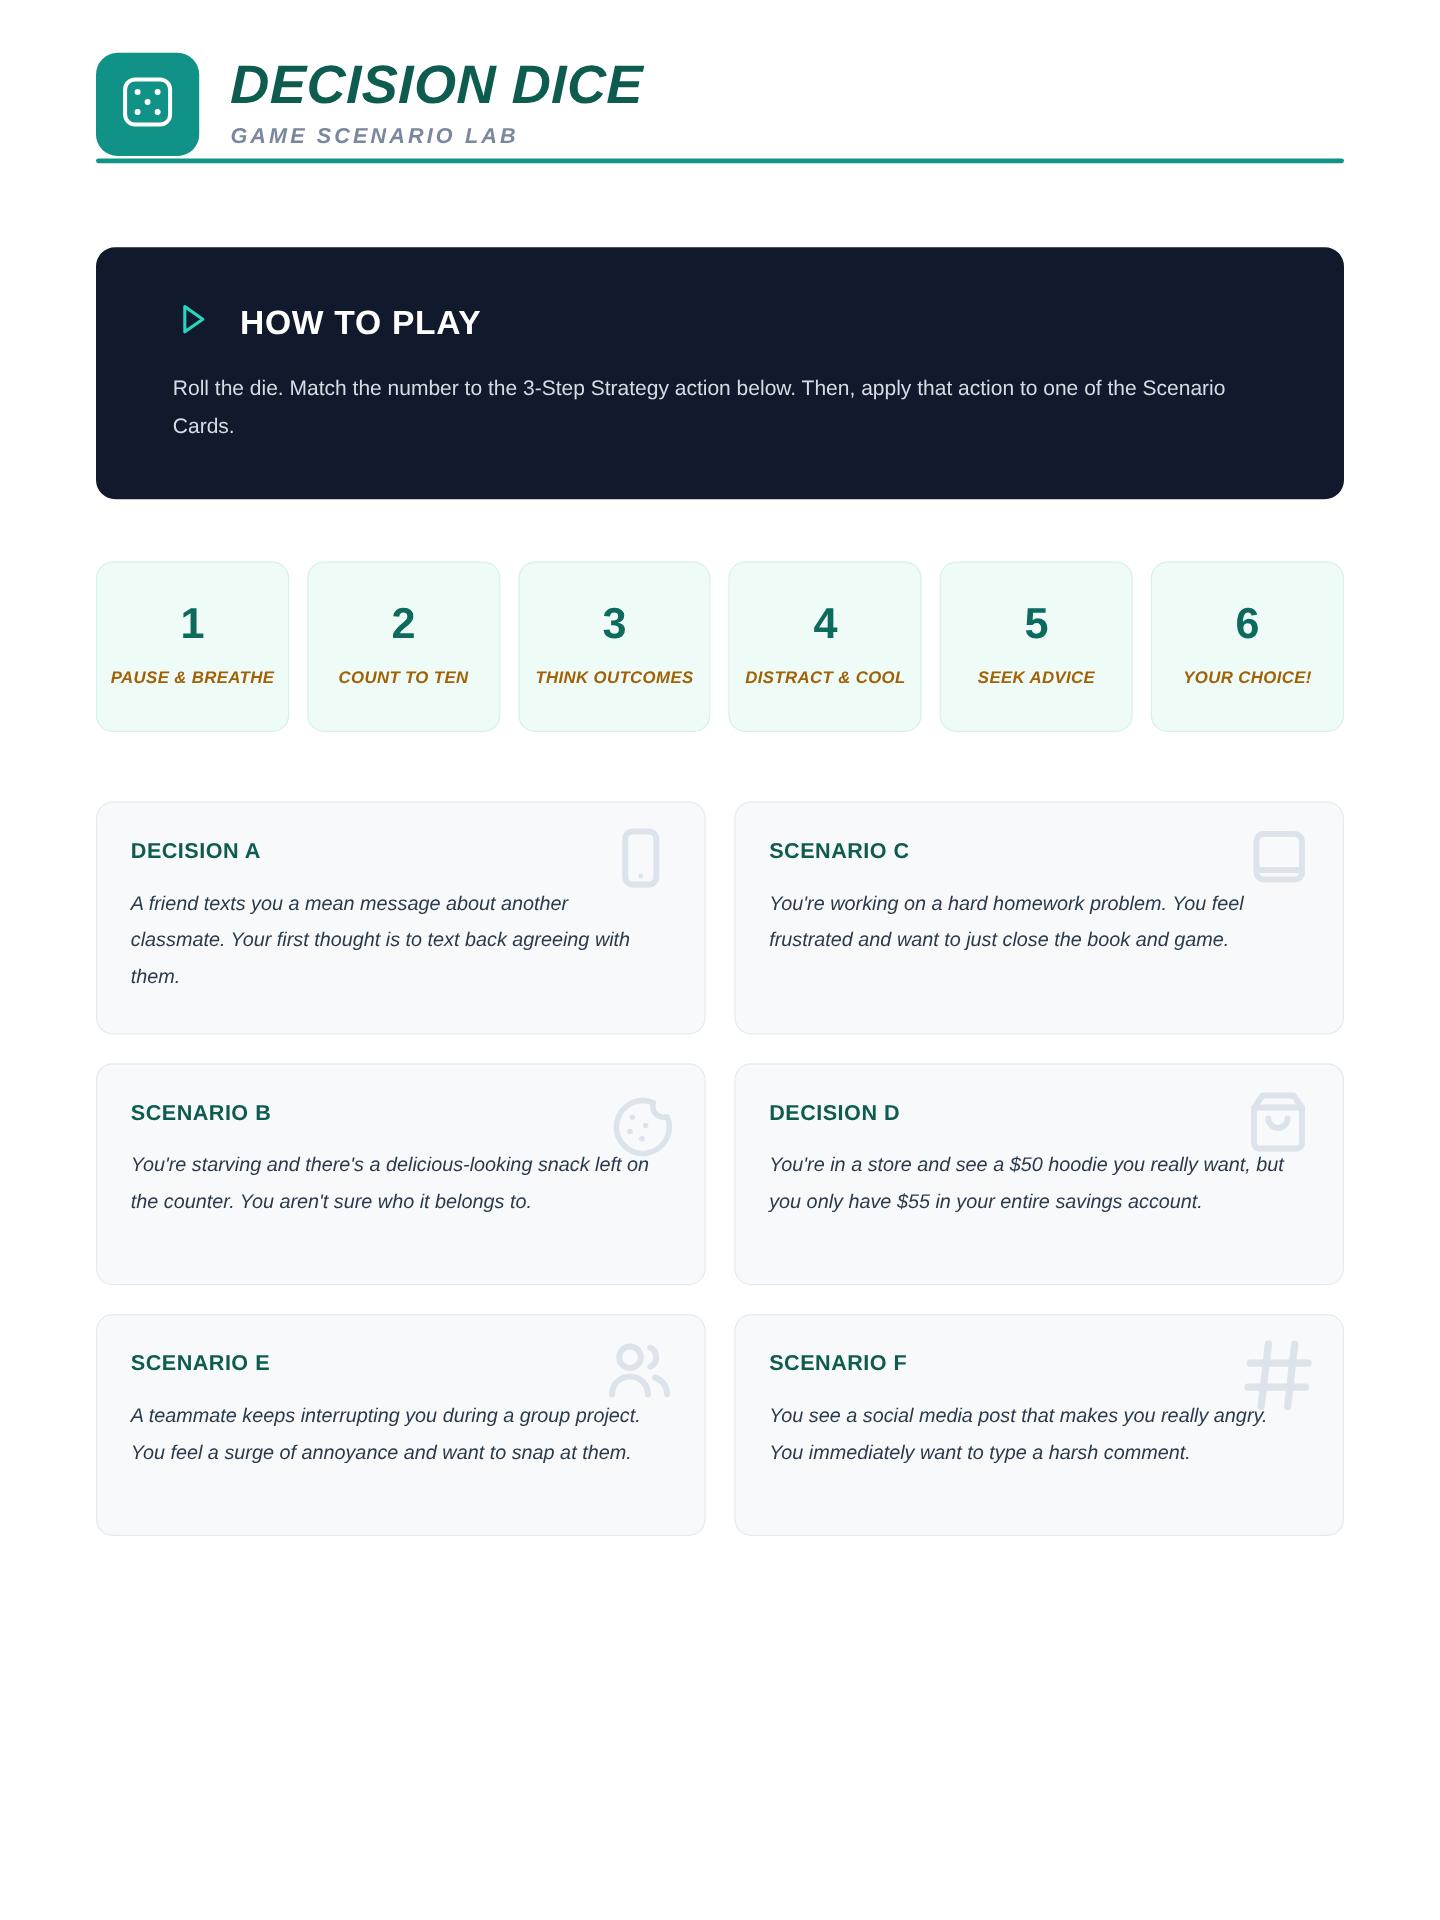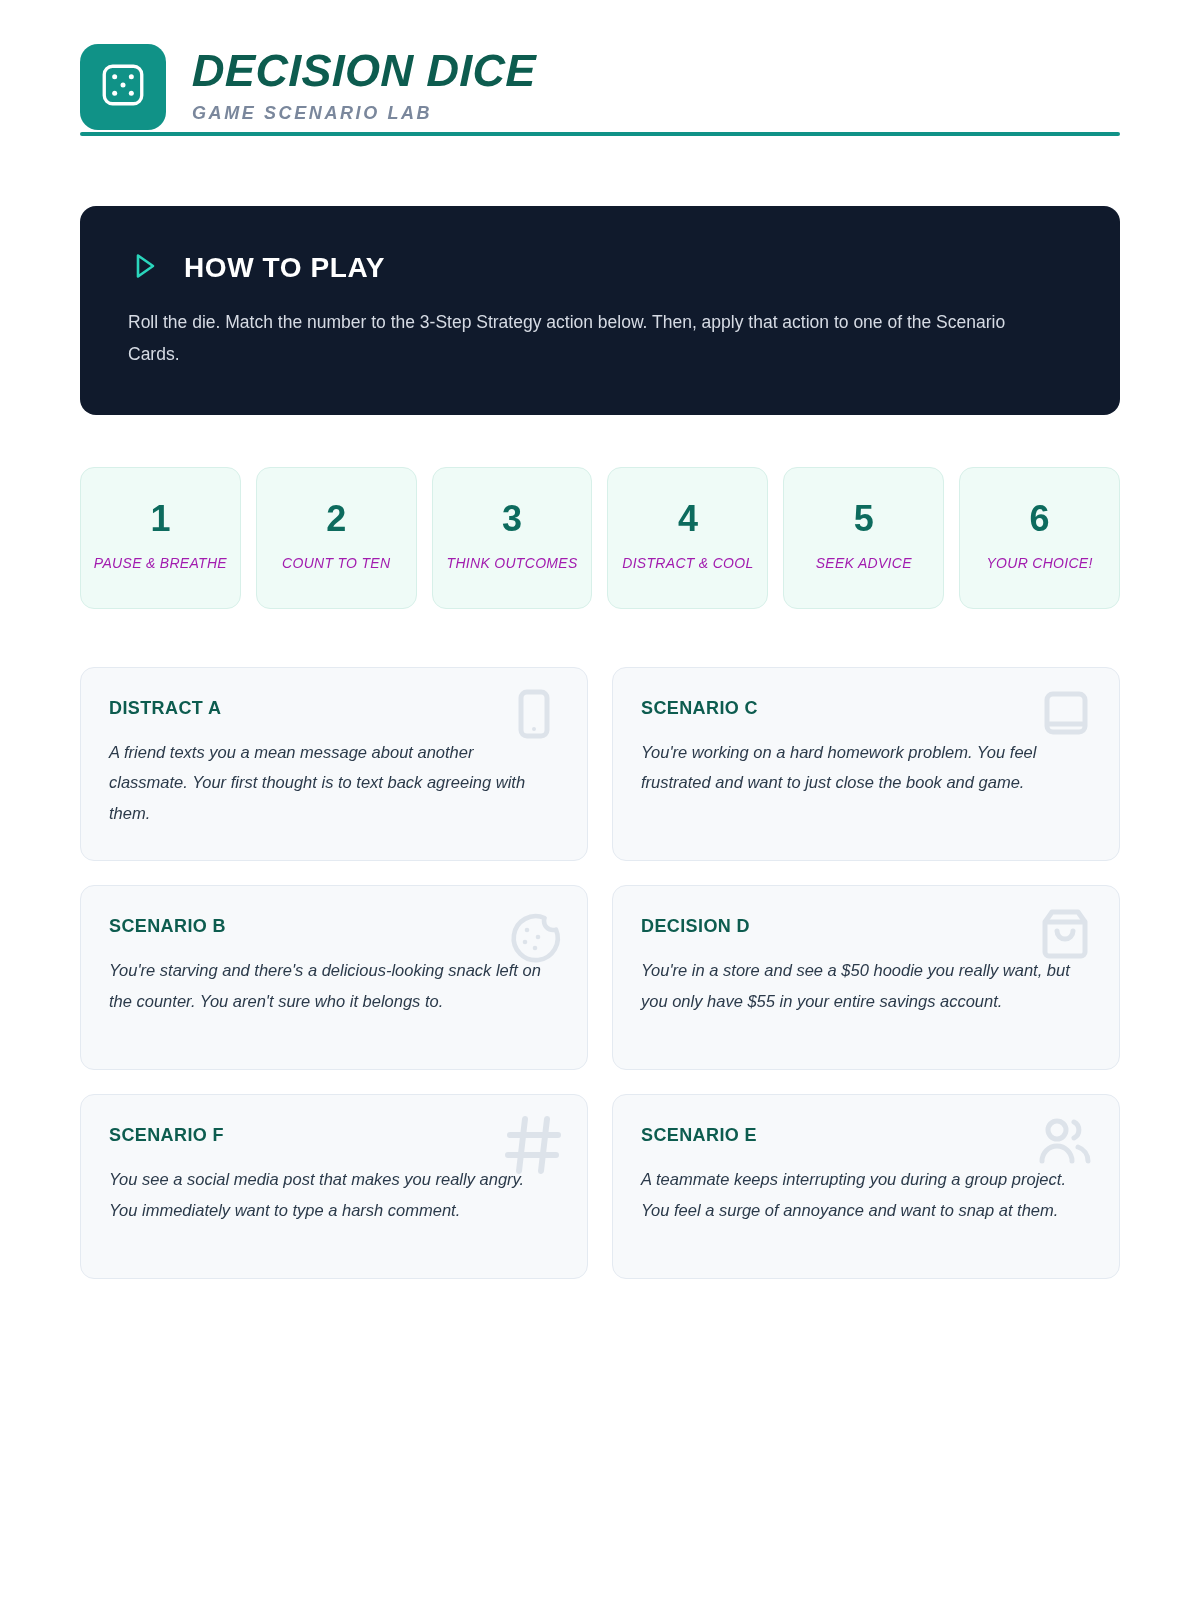--- a/index.html
+++ b/index.html
@@ -67,21 +67,21 @@
     height: 4px;
     background: #109287;
     border-radius: 2px;
   }
 
   
   .howto {
     margin-top: 70px;
     background: #101a2c;
     border-radius: 16px;
-    padding: 44px 48px 44px 48px;
+    padding: 44px 48px 44px 64px;
     min-height: 200px;
   }
 
   .howto-head {
     display: flex;
     align-items: center;
     gap: 24px;
   }
 
   .howto-title {
@@ -122,23 +122,23 @@
   .tile-num {
     font-size: 36px;
     font-weight: bold;
     color: #0d6b5e;
     line-height: 1;
     margin-bottom: 16px;
   }
 
   .tile-label {
     font-size: 14px;
-    font-weight: normal;
+    font-weight: bold;
     font-style: italic;
-    color: #a21caf;
+    color: #a16207;
     text-align: center;
     line-height: 1.5;
     letter-spacing: 0.3px;
     text-transform: uppercase;
   }
 
   
   .cards {
     margin-top: 58px;
     display: grid;
@@ -256,21 +256,21 @@
 
   <div class="cards">
 
     <div class="card">
       <div class="card-icon">
         <svg viewBox="0 0 64 64" fill="none">
           <rect x="20" y="6" width="26" height="44" rx="6" stroke="currentColor" stroke-width="5"></rect>
           <circle cx="33" cy="43" r="2" fill="currentColor"></circle>
         </svg>
       </div>
-      <div class="card-title">DISTRACT A</div>
+      <div class="card-title">DECISION A</div>
       <div class="card-text">A friend texts you a mean message about another classmate. Your first thought is to text back agreeing with them.</div>
     </div>
 
     <div class="card">
       <div class="card-icon">
         <svg viewBox="0 0 64 64" fill="none">
           <rect x="14" y="8" width="38" height="38" rx="6" stroke="currentColor" stroke-width="5"></rect>
           <path d="M14 38h38" stroke="currentColor" stroke-width="5"></path>
         </svg>
       </div>
@@ -300,34 +300,34 @@
           <path d="M24 27a8 8 0 0 0 16 0" stroke="currentColor" stroke-width="5" stroke-linecap="round"></path>
         </svg>
       </div>
       <div class="card-title">DECISION D</div>
       <div class="card-text">You're in a store and see a $50 hoodie you really want, but you only have $55 in your entire savings account.</div>
     </div>
 
     <div class="card">
       <div class="card-icon">
         <svg viewBox="0 0 64 64" fill="none">
-          <path d="M24 6 L18 58 M46 6 L40 58 M9 22 H57 M7 42 H55" stroke="currentColor" stroke-width="6" stroke-linecap="round"></path>
-        </svg>
-      </div>
-      <div class="card-title">SCENARIO F</div>
-      <div class="card-text">You see a social media post that makes you really angry. You immediately want to type a harsh comment.</div>
-    </div>
-
-    <div class="card">
-      <div class="card-icon">
-        <svg viewBox="0 0 64 64" fill="none">
           <circle cx="24" cy="17" r="9" stroke="currentColor" stroke-width="5"></circle>
           <path d="M41 9a9 9 0 0 1 0 16" stroke="currentColor" stroke-width="5" stroke-linecap="round"></path>
           <path d="M9 48a15 15 0 0 1 30 0" stroke="currentColor" stroke-width="5" stroke-linecap="round"></path>
           <path d="M45 34a15 15 0 0 1 10 14" stroke="currentColor" stroke-width="5" stroke-linecap="round"></path>
         </svg>
       </div>
       <div class="card-title">SCENARIO E</div>
       <div class="card-text">A teammate keeps interrupting you during a group project. You feel a surge of annoyance and want to snap at them.</div>
     </div>
 
+    <div class="card">
+      <div class="card-icon">
+        <svg viewBox="0 0 64 64" fill="none">
+          <path d="M24 6 L18 58 M46 6 L40 58 M9 22 H57 M7 42 H55" stroke="currentColor" stroke-width="6" stroke-linecap="round"></path>
+        </svg>
+      </div>
+      <div class="card-title">SCENARIO F</div>
+      <div class="card-text">You see a social media post that makes you really angry. You immediately want to type a harsh comment.</div>
+    </div>
+
   </div>
 </div>
 
 </body></html>

